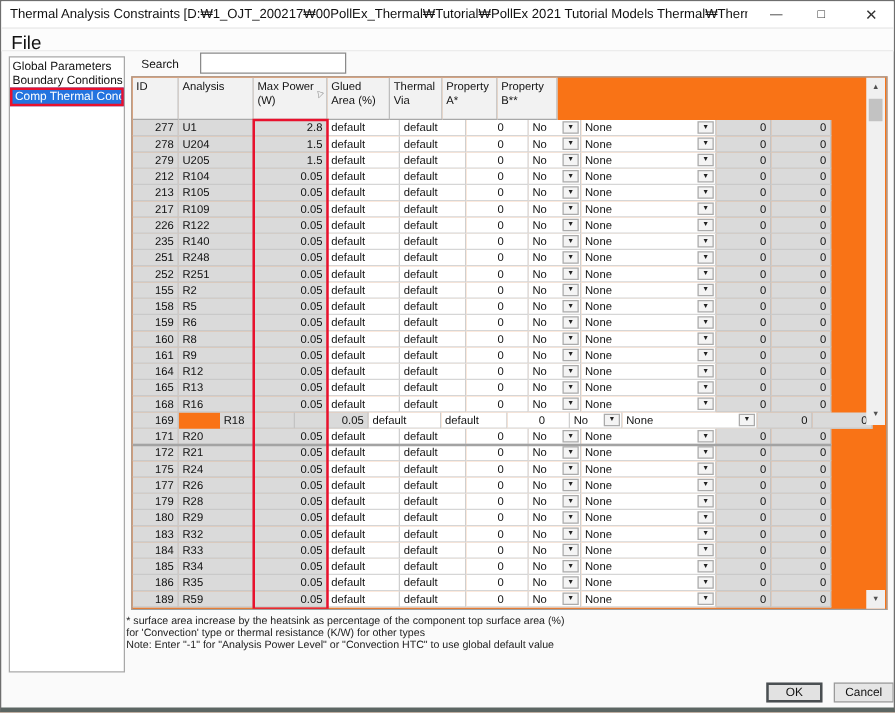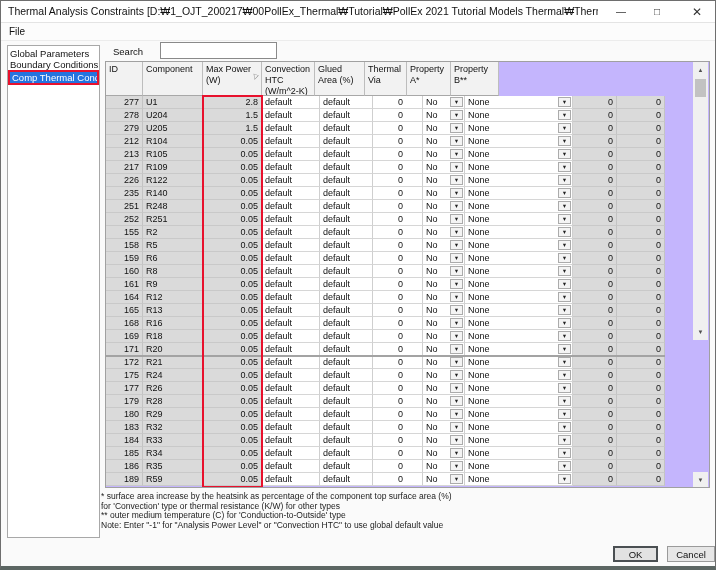--- a/index.html
+++ b/index.html
@@ -12,37 +12,37 @@
              border-bottom:1px solid #e4e4e4; }
   .title{ position:absolute; left:7px; top:4px; font-size:10.5px; color:#111; white-space:nowrap;
           width:590px; overflow:hidden; }
   .tbtn{ position:absolute; top:3px; width:16px; height:16px; text-align:center; font-size:10px;
          line-height:16px; color:#333; }
   .tbtn.min{ right:86px; } .tbtn.max{ right:50px; } .tbtn.close{ right:10px; font-size:12px; }
 
   
   .menubar{ position:absolute; left:0; top:22px; width:100%; height:18px; background:#fcfcfc;
             border-bottom:1px solid #ececec; }
-  .menu-item{ position:absolute; left:8px; top:3px; font-size:10px; color:#111; }
+  .menu-item{ position:absolute; left:8px; top:3px; font-size:15px; color:#111; }
 
   
   .sidebar{ position:absolute; left:6px; top:44px; width:93px; height:493px; background:#ffffff;
             border:1px solid #a8a8a8; padding-top:2px; }
   .sb-item{ font-size:9.5px; color:#111; padding:0 2px; height:11px; line-height:11px;
             white-space:nowrap; overflow:hidden; }
   .sb-item.selected{ background:#2474df; color:#ffffff; border:2px solid #e8112d;
                      height:15px; line-height:11px; }
 
   
   .search-label{ position:absolute; left:112px; top:45px; font-size:9.5px; color:#111; }
   .search-input{ position:absolute; left:159px; top:41px; width:117px; height:17px;
                  border:1px solid #8a8a8a; background:#fff; font-size:9.5px; padding:0 3px; }
 
   
-  .table{ position:absolute; left:104px; top:60px; width:605px; height:427px; background:#c4b5fd;
+  .table{ position:absolute; left:104px; top:60px; width:605px; height:427px; background:#f97316;
           border:1px solid #a0a0a0; overflow:hidden; }
   .thead{ position:absolute; left:0; top:0; height:34px; display:flex; }
   .hcell{ height:34px; background:#f2f2f2; border-right:1px solid #bdbdbd; border-bottom:1px solid #a8a8a8;
           font-size:9px; line-height:11px; padding:2px 3px; white-space:pre-line; overflow:hidden;
           position:relative; color:#111; }
   .sort-ind{ position:absolute; right:3px; top:9px; font-size:7px; color:#777; transform:rotate(18deg); }
   .tbody{ position:absolute; left:0; top:34px; }
   .row{ display:flex; height:13px; }
   .cell{ height:13px; font-size:9px; line-height:12px; border-right:1px solid #cfcfcf;
          border-bottom:1px solid #d6d6d6; padding:0 3px; white-space:nowrap; overflow:hidden;
@@ -97,26 +97,23 @@
       <div class="sb-item">Boundary Conditions</div>
       <div class="sb-item selected">Comp Thermal Condition</div>
     </div>
 
   <span class="search-label">Search</span>
   <input class="search-input" placeholder="" style="">
 
   <div class="table">
     <div class="thead" id="thead">
         <div class="hcell" style="width: 37px;">ID</div>
-        <div class="hcell" style="width: 60px;">Component</div>
+        <div class="hcell" style="width: 60px;">Analysis</div>
         <div class="hcell" style="width: 59px;">Max Power
 (W)<span class="sort-ind">▽</span></div>
-        <div class="hcell" style="width: 53px;">Convection
-HTC
-(W/m^2-K)</div>
         <div class="hcell" style="width: 50px;">Glued
 Area (%)</div>
         <div class="hcell" style="width: 42px;">Thermal
 Via</div>
         <div class="hcell" style="width: 44px;">Property
 A*</div>
         <div class="hcell" style="width: 48px;">Property
 B**</div>
       </div>
     <div class="tbody" id="tbody">
@@ -331,21 +328,21 @@
           <div class="cell white" style="width: 58px;">default</div>
           <div class="cell white" style="width: 53px;">default</div>
           <div class="cell white a-right pad20" style="width: 50px;">0</div>
           <div class="cell white" style="width: 42px;">No<span class="combo-arrow">▼</span></div>
           <div class="cell white" style="width: 108px;">None<span class="combo-arrow">▼</span></div>
           <div class="cell gray a-right" style="width: 44px;">0</div>
           <div class="cell gray a-right" style="width: 48px;">0</div>
         </div>
         <div class="row">
           <div class="cell gray a-right" style="width: 37px;">169</div>
-          <div class="cell gray" style="width: 60px;">R18</div>
+          <div class="cell gray" style="width: 60px; margin-left: 33px;">R18</div>
           <div class="cell gray a-right" style="width: 59px;">0.05</div>
           <div class="cell white" style="width: 58px;">default</div>
           <div class="cell white" style="width: 53px;">default</div>
           <div class="cell white a-right pad20" style="width: 50px;">0</div>
           <div class="cell white" style="width: 42px;">No<span class="combo-arrow">▼</span></div>
           <div class="cell white" style="width: 108px;">None<span class="combo-arrow">▼</span></div>
           <div class="cell gray a-right" style="width: 44px;">0</div>
           <div class="cell gray a-right" style="width: 48px;">0</div>
         </div>
         <div class="row">
@@ -489,20 +486,19 @@
     </div>
     <div class="vscroll-bottom">
       <span class="sc-arrow sc-dn">▼</span>
     </div>
     <div class="red-overlay"></div>
   </div>
 
   <div class="notes" id="notes">
       <div>* surface area increase by the heatsink as percentage of the component top surface area (%)</div>
       <div>for 'Convection' type or thermal resistance (K/W) for other types</div>
-      <div>** outer medium temperature (C) for 'Conduction-to-Outside' type</div>
       <div>Note: Enter "-1" for "Analysis Power Level" or "Convection HTC" to use global default value</div>
     </div>
 
   <button class="btn ok">OK</button>
   <button class="btn cancel">Cancel</button>
 
 </div>
 
 </body></html>

